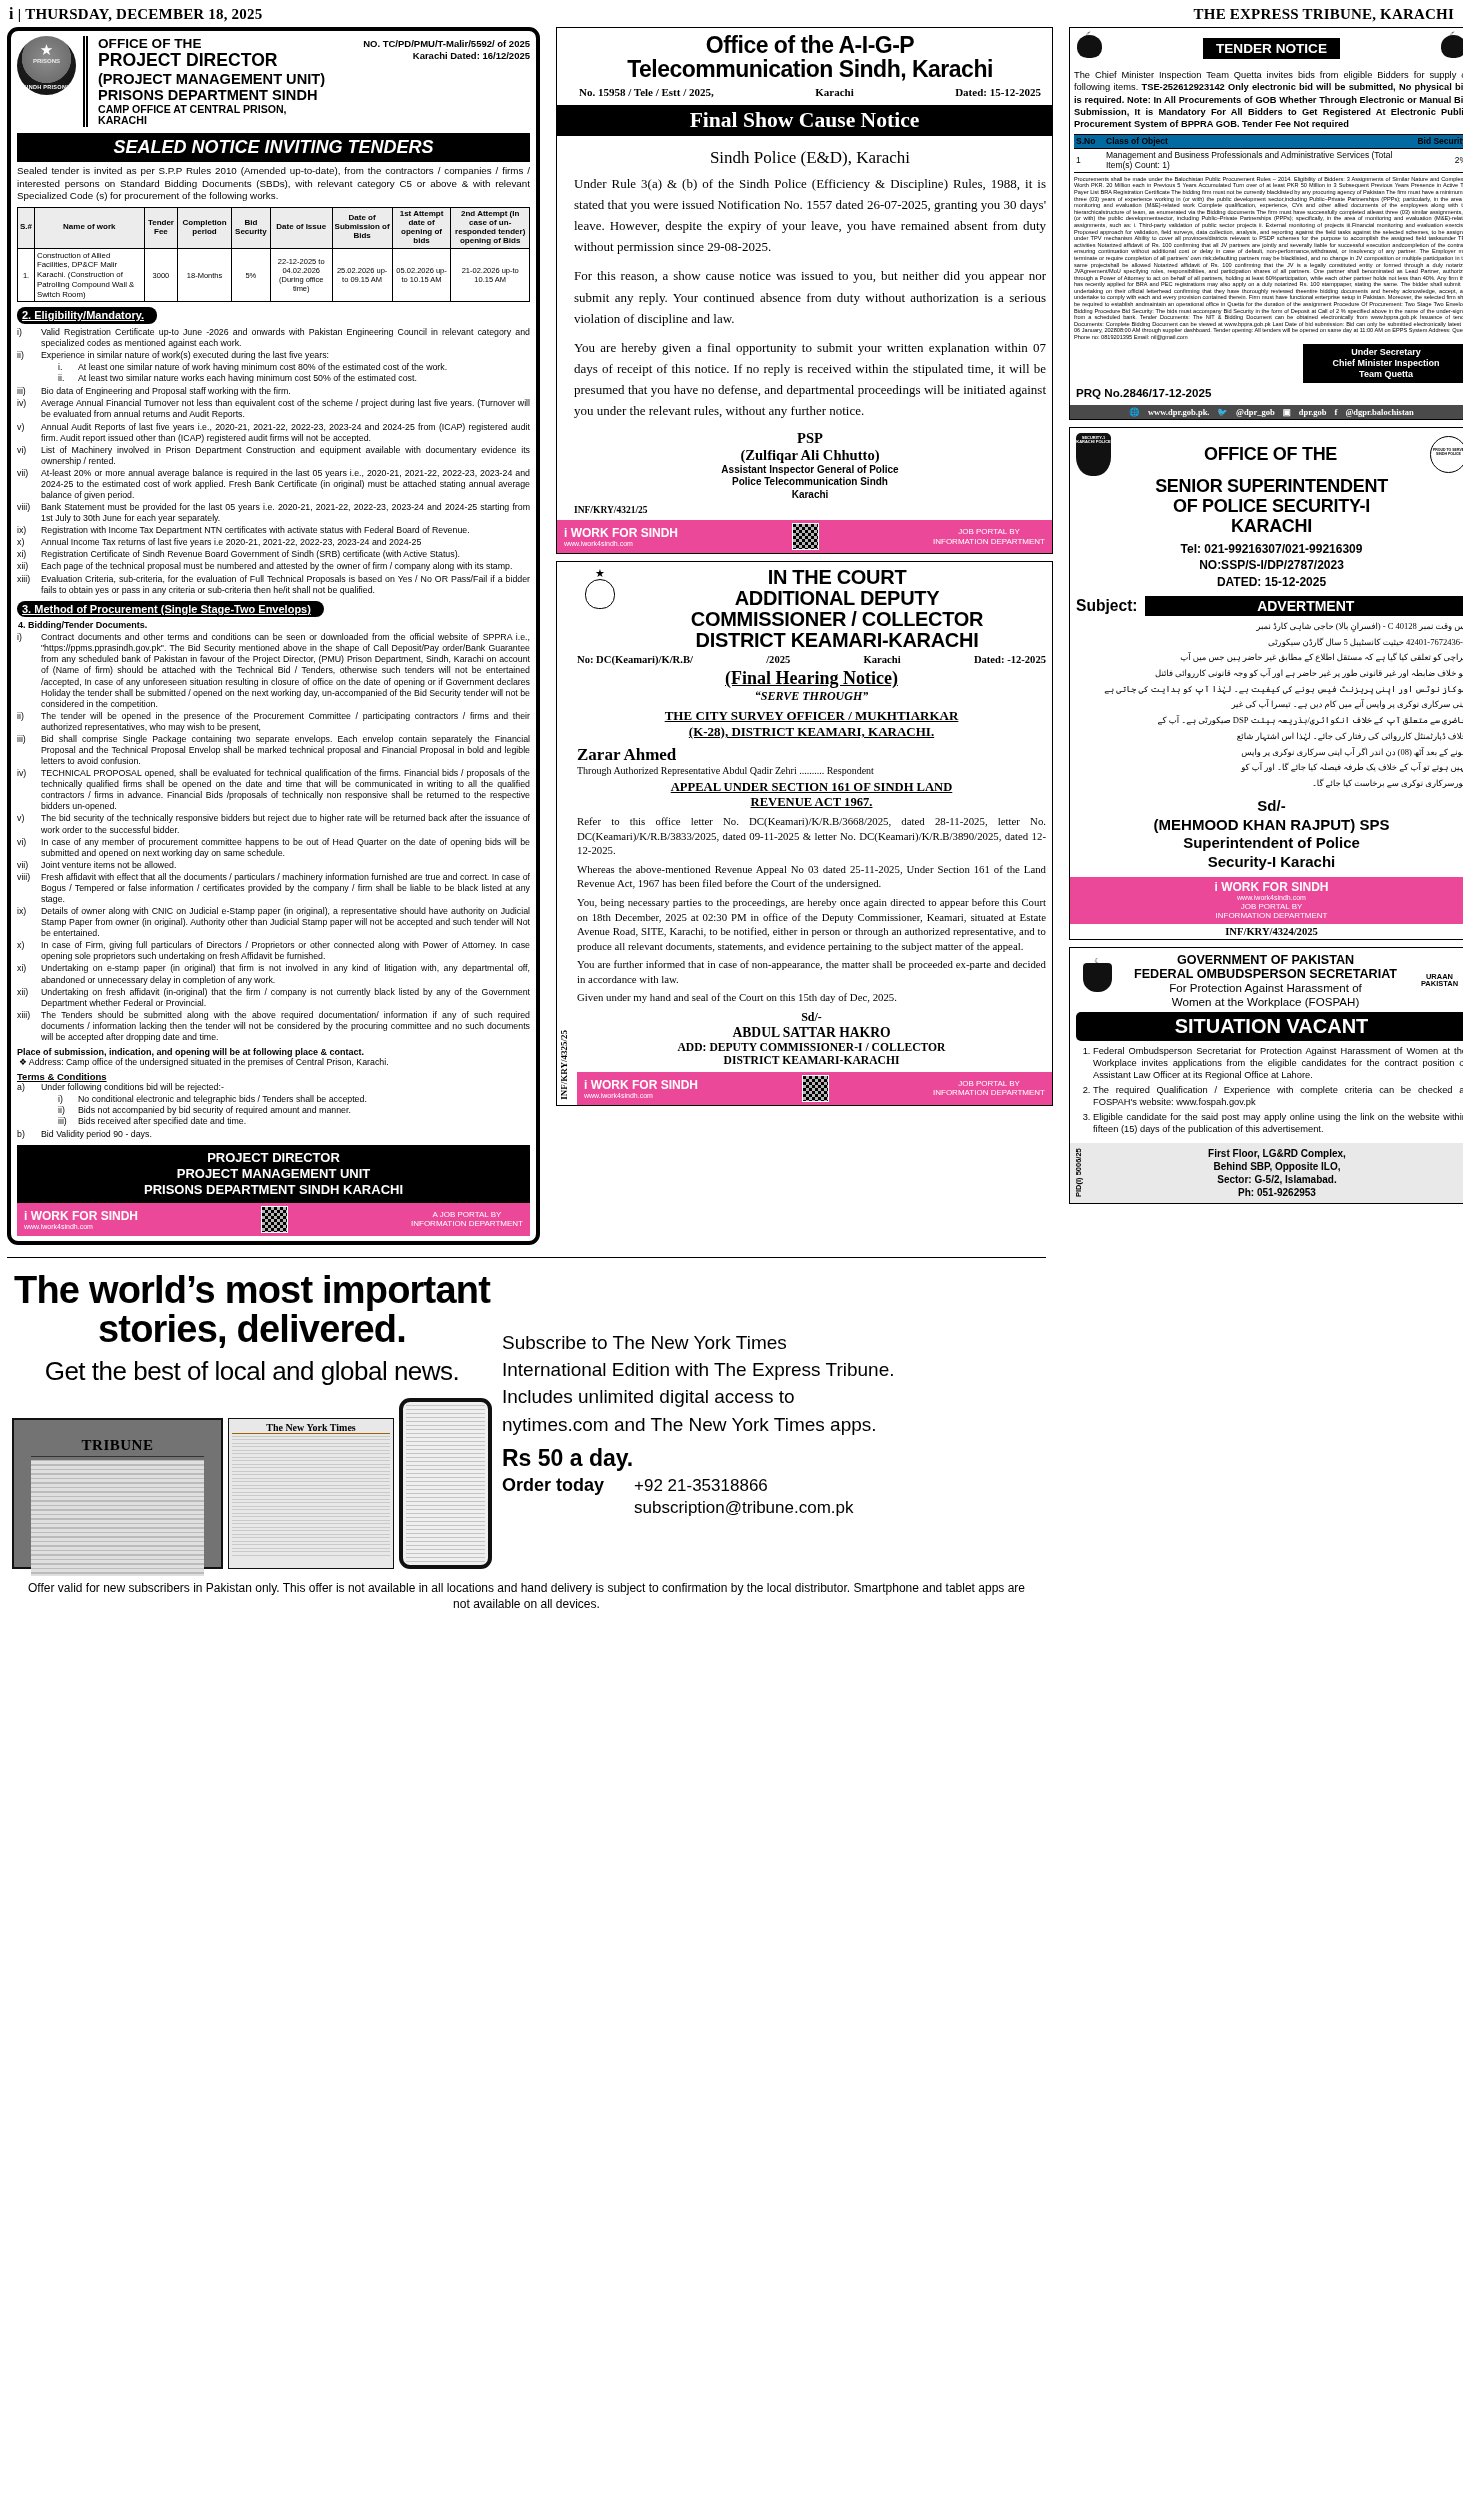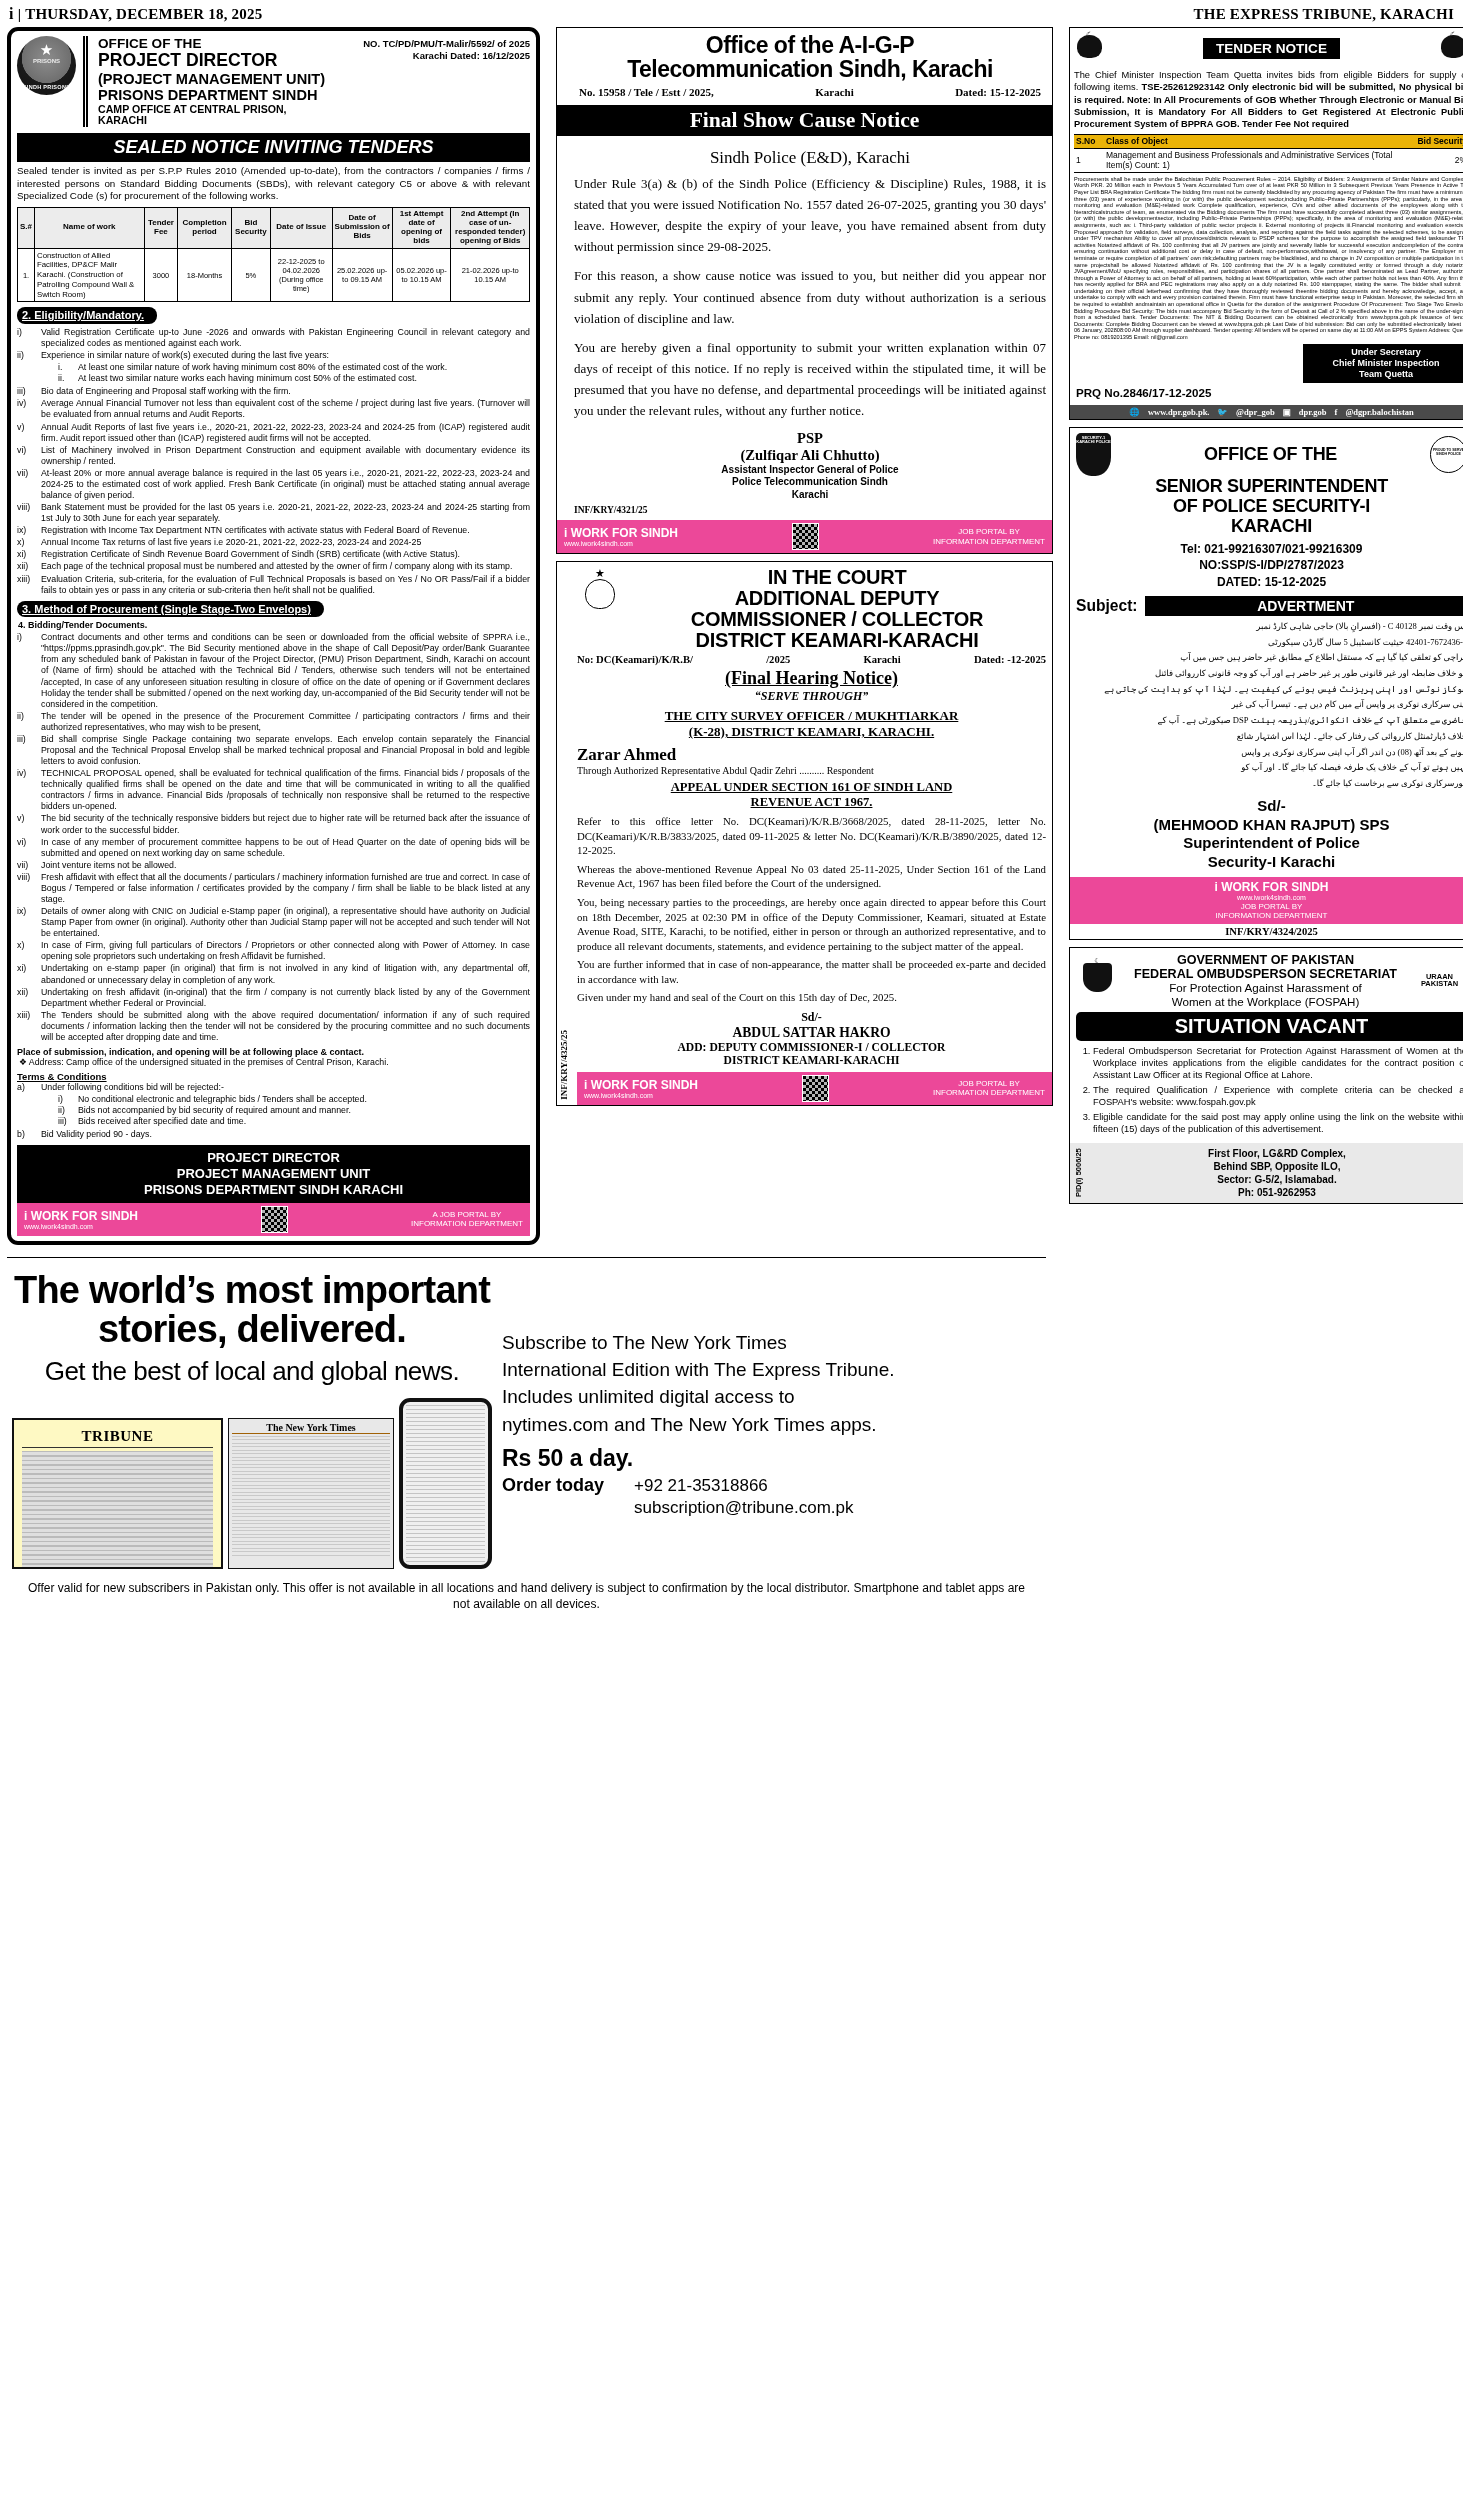--- a/index.html
+++ b/index.html
@@ -135,21 +135,21 @@
   .balcrest:before { content:""; position:absolute; inset:4px 3px 8px 3px; background:#111;
      border-radius:50% 50% 42% 42%; }
   .balcrest:after { content:"☾"; position:absolute; top:-1px; left:50%; transform:translateX(-50%);
      font-size:8.5px; }
   .tn-title { background:#000; color:#fff; font-weight:800; font-size:13.6px; padding:3px 13px; }
   .c3txt { font-size:9.3px; line-height:1.33; text-align:justify; }
   .c3txt b { font-weight:800; }
   table.c3t { width:100%; border-collapse:collapse; font-size:8.5px; margin:3px 0; }
   table.c3t th, table.c3t td { border-top:1px solid #000; border-bottom:1px solid #000;
      padding:1.5px 2px; }
-  table.c3t th { background:#eab308; text-align:left; font-weight:700; }
+  table.c3t th { background:#0369a1; text-align:left; font-weight:700; }
   .tiny { font-size:5.6px; line-height:1.18; text-align:justify; }
   .undersec { border:1px solid #000; background:#000; color:#fff; text-align:center;
      font-weight:800; font-size:9px; line-height:1.2; padding:2.5px; }
   .prq { display:flex; align-items:stretch; }
   .prq .l { flex:1; font-weight:800; font-size:11.6px; padding:3px 2px; }
   .social { background:#4a4a4a; color:#fff; font-family:"Liberation Serif",serif;
      font-weight:700; font-size:8.5px; display:flex; gap:8px; justify-content:center;
      padding:2px; }
 
   .sspo { text-align:center; font-weight:900; font-size:18px; line-height:1.12; letter-spacing:-0.3px; }
@@ -183,22 +183,22 @@
      line-height:1.3; padding:4px; display:flex; }
   .pid { writing-mode:vertical-rl; transform:rotate(180deg); font-weight:700; font-size:7.5px;
      flex:0 0 11px; text-align:center; }
 
   
   .nyt { border-top:1.5px solid #000; margin-top:5px; display:flex; gap:10px; padding:13px 5px 5px 5px; }
   .nyt-left { flex:0 0 472px; }
   .nyt-head { font-weight:800; font-size:38px; line-height:1.02; text-align:center; letter-spacing:-0.8px;}
   .nyt-sub { font-weight:400; font-size:26px; text-align:center; margin-top:8px; letter-spacing:-0.5px;}
   .nyt-imgrow { display:flex; align-items:flex-end; gap:5px; margin-top:11px; }
-  .tab { width:211px; height:151px; border:2px solid #111; background:#fef9c3; position:relative;
-     padding:8px; }
+  .tab { width:211px; height:151px; border:2px solid #111; background:#737373; position:relative;
+     padding:17px; }
   .tab .tbl { font-family:"Liberation Serif",serif; font-weight:700; font-size:15px; text-align:center;
      letter-spacing:0.5px; border-bottom:1px solid #333; padding-bottom:2px;}
   .tab .fake { margin-top:3px; height:116px;
      background: repeating-linear-gradient(to bottom,#bbb 0 1.5px,#dfdfdf 1.5px 4.5px); }
   .nytpaper { width:166px; height:151px; border:1.5px solid #111; background:#e8e8e8; padding:3px; }
   .nytpaper .nm { font-family:"Liberation Serif",serif; font-weight:700; font-size:10px; text-align:center;
      border-bottom:1px solid #a16207; }
   .nytpaper .gr { margin-top:2px; height:121px;
      background: repeating-linear-gradient(to bottom,#c9c9c9 0 1px,#e8e8e8 1px 3.5px); }
   .phone { width:93px; height:171px; border:4px solid #111; border-radius:11px; background:#efefef; padding:3px;}

